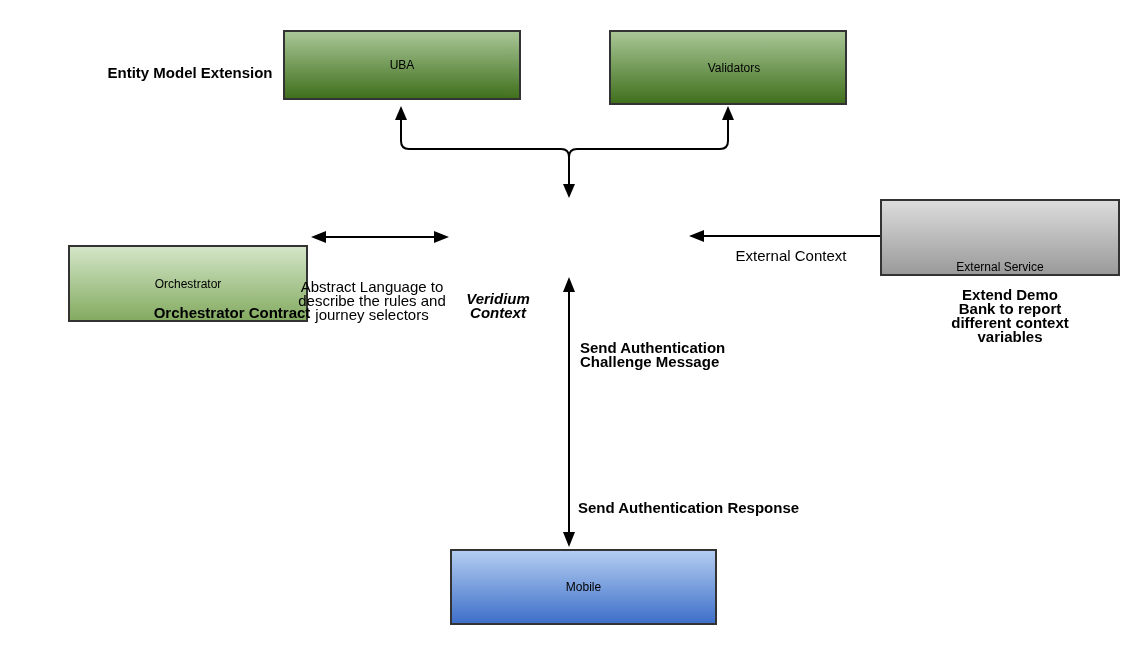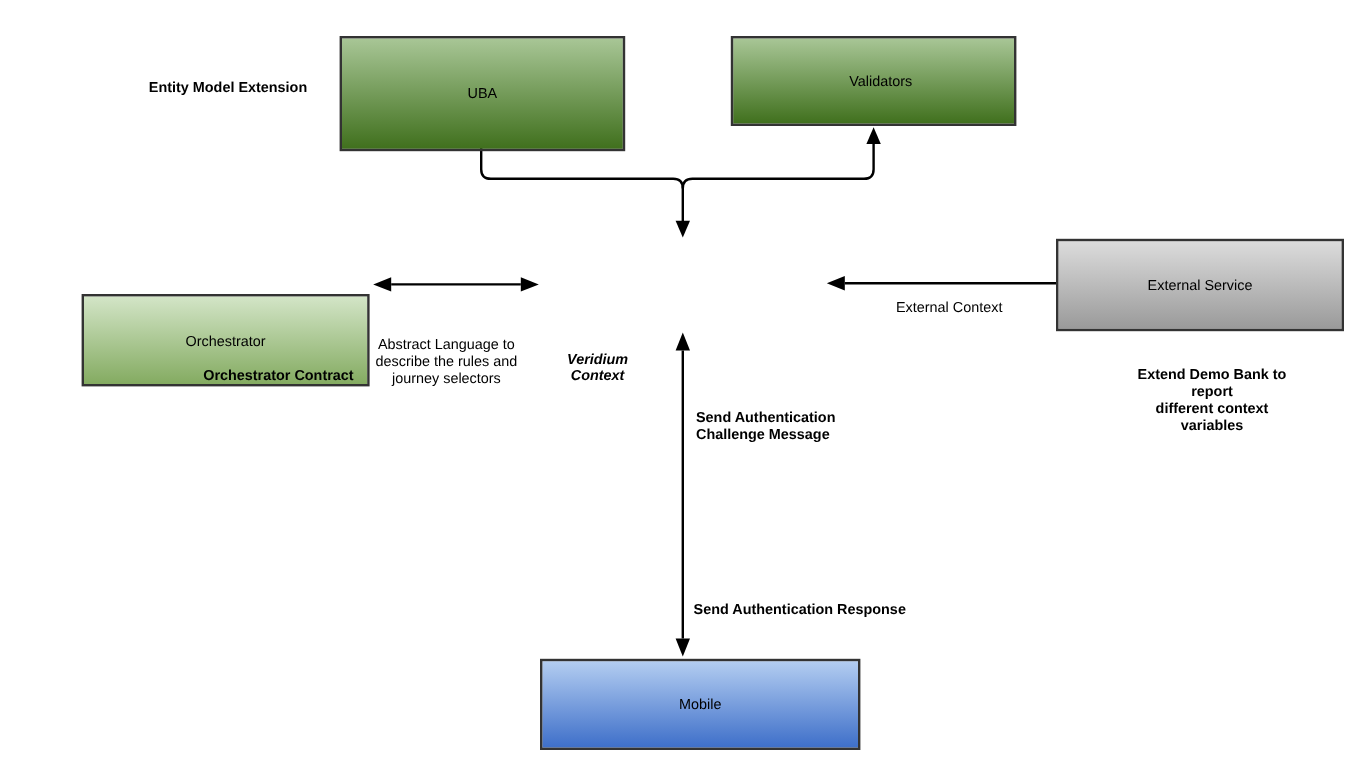--- a/index.html
+++ b/index.html
@@ -27,45 +27,45 @@
     position: absolute;
     box-sizing: border-box;
     border: 2px solid #333333;
     display: flex;
     align-items: center;
     justify-content: center;
     text-align: center;
     font-size: 12px;
     color: #000000;
   }
-  #node-uba            { left: 283px; top: 30px;  width: 238px; height: 96px; }
+  #node-uba            { left: 283px; top: 30px;  width: 238px; height: 70px; }
   #node-validators     { left: 609px; top: 30px;  width: 238px; height: 75px; padding-left: 12px; }
   #node-orchestrator   { left: 68px;  top: 199px; width: 240px; height: 77px; }
   #node-session        { left: 450px; top: 199px; width: 238px; height: 77px; }
   #node-external       { left: 880px; top: 199px; width: 240px; height: 77px; }
   #node-mobile         { left: 450px; top: 549px; width: 267px; height: 76px; }
 
   .label {
     position: absolute;
-    font-size: 12px;
+    font-size: 15px;
     line-height: 14px;
     color: #000000;
     white-space: pre-line;
     text-align: center;
   }
   .label.bold { font-weight: bold; }
   .label.centered { transform: translateX(-50%); }
   .label.left-align { text-align: left; }
 
   #label-entity-model     { left: 190px;  top: 66px; }
   #label-orch-contract    { left: 232px;  top: 306px; }
   #label-abstract-lang    { left: 372px;  top: 280px; }
   #label-veridium-context { left: 498px;  top: 292px; font-style: italic; }
   #label-external-context { left: 791px;  top: 249px; }
-  #label-extend-demo      { left: 1010px; top: 305px; }
+  #label-extend-demo      { left: 1010px; top: 288px; }
   #label-send-challenge   { left: 580px;  top: 341px; }
   #label-send-response    { left: 578px;  top: 501px; }
 </style>
 </head>
 <body>
 
 <div class="canvas">
 
   <svg class="edge-layer" width="1140" height="645" viewBox="0 0 1140 645">
     <g stroke="#000000" stroke-width="2" fill="none">
@@ -97,21 +97,21 @@
 
   <div class="node" id="node-validators" style="background: linear-gradient(rgb(168, 198, 150), rgb(64, 112, 29));">
     <span>Validators</span>
   </div>
 
   <div class="node" id="node-orchestrator" style="background: linear-gradient(rgb(211, 229, 199), rgb(132, 171, 97)); margin-top: 46px;">
     <span>Orchestrator</span>
   </div>
 
 
-  <div class="node" id="node-external" style="background: linear-gradient(rgb(220, 220, 220), rgb(154, 154, 154));">
+  <div class="node" id="node-external" style="background: linear-gradient(rgb(220, 220, 220), rgb(154, 154, 154)); align-items: flex-end;">
     <span>External Service</span>
   </div>
 
   <div class="node" id="node-mobile" style="background: linear-gradient(rgb(179, 205, 241), rgb(62, 111, 201));">
     <span>Mobile</span>
   </div>
 
   <div class="label bold centered" id="label-entity-model">Entity Model Extension</div>
 
   <div class="label bold centered" id="label-orch-contract">Orchestrator Contract</div>

